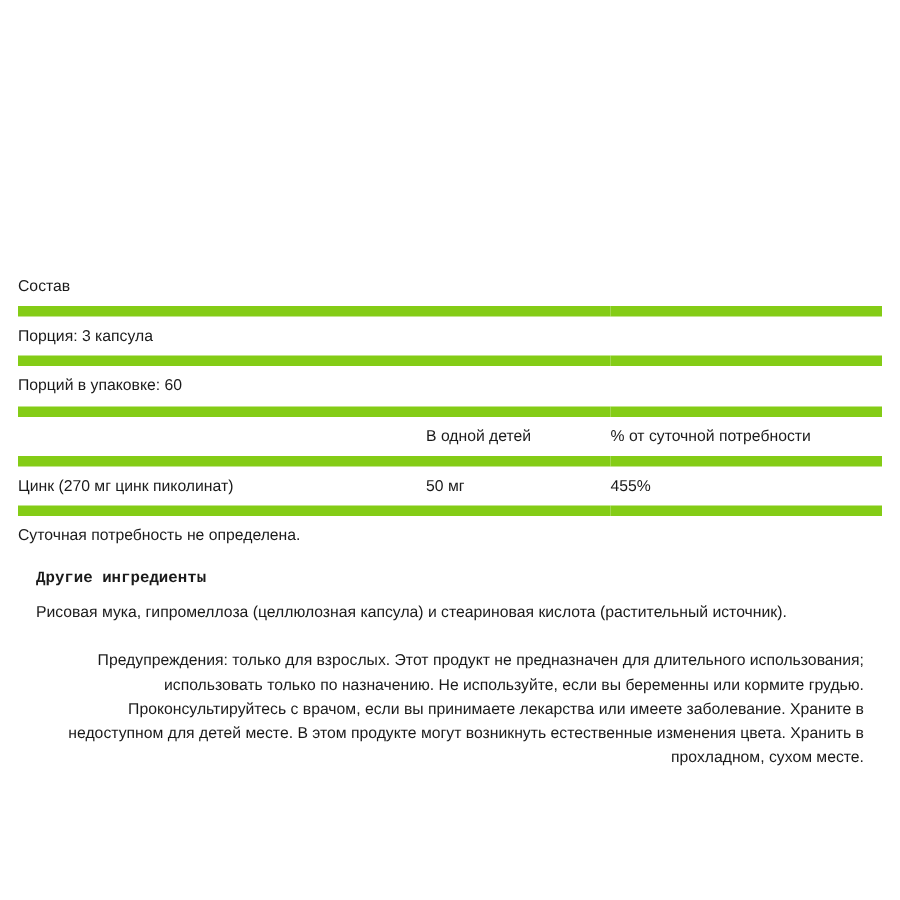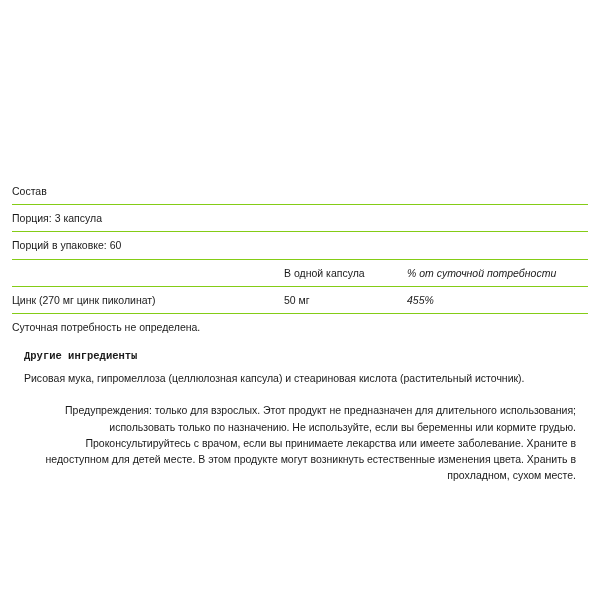--- a/index.html
+++ b/index.html
@@ -30,29 +30,29 @@
   }
   table.facts {
     width: 100%;
     border-collapse: collapse;
     font-size: 10.5px;
     line-height: 1.35;
   }
   table.facts td {
     padding: 6px 0 6px 0;
     vertical-align: top;
-    border-bottom: 1px solid #84cc16;
+    border-bottom: 7px solid #84cc16;
     color: #1a1a1a;
   }
   table.facts tr.no-border td {
     border-bottom: none;
   }
   .col-name { width: 272px; }
   .col-amount { width: 123px; }
-  .col-dv { width: auto; font-style: italic; }
+  .col-dv { width: auto; }
 
   .row-head td {
     color: #1a1a1a;
   }
 
   .other-head {
     margin: 10px 0 0 0;
     font-size: 10.5px;
     font-weight: bold;
     color: #1a1a1a;
@@ -94,21 +94,21 @@
           <td class="col-amount"></td>
           <td class="col-dv"></td>
         </tr>
         <tr>
           <td class="col-name">Порций в упаковке: 60</td>
           <td class="col-amount"></td>
           <td class="col-dv"></td>
         </tr>
         <tr class="row-head">
           <td class="col-name"></td>
-          <td class="col-amount">В одной капсула</td>
+          <td class="col-amount">В одной детей</td>
           <td class="col-dv">% от суточной потребности</td>
         </tr>
         <tr>
           <td class="col-name">Цинк (270 мг цинк пиколинат)</td>
           <td class="col-amount">50 мг</td>
           <td class="col-dv">455%</td>
         </tr>
         <tr class="no-border">
           <td class="col-name">Суточная потребность не определена.</td>
           <td class="col-amount"></td>

